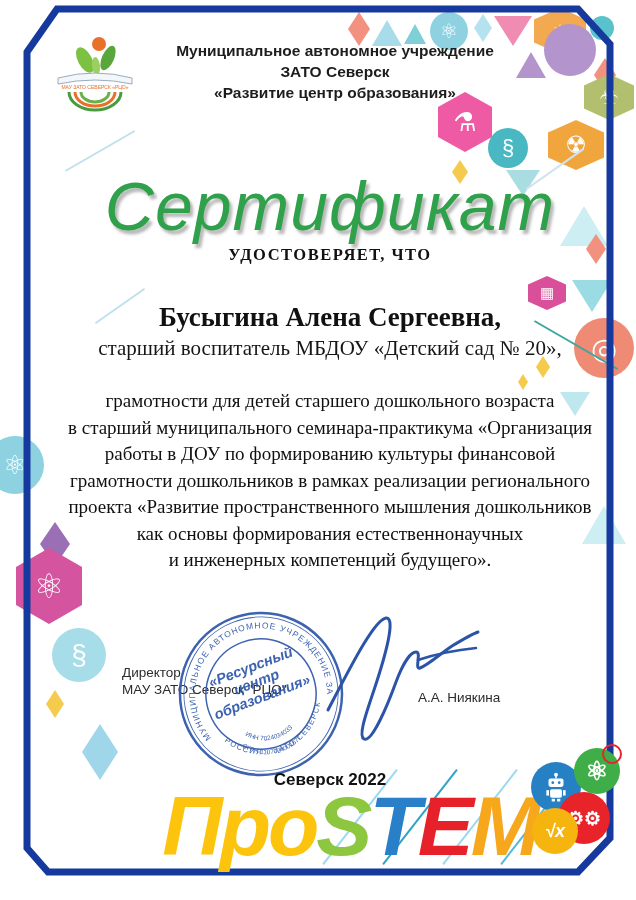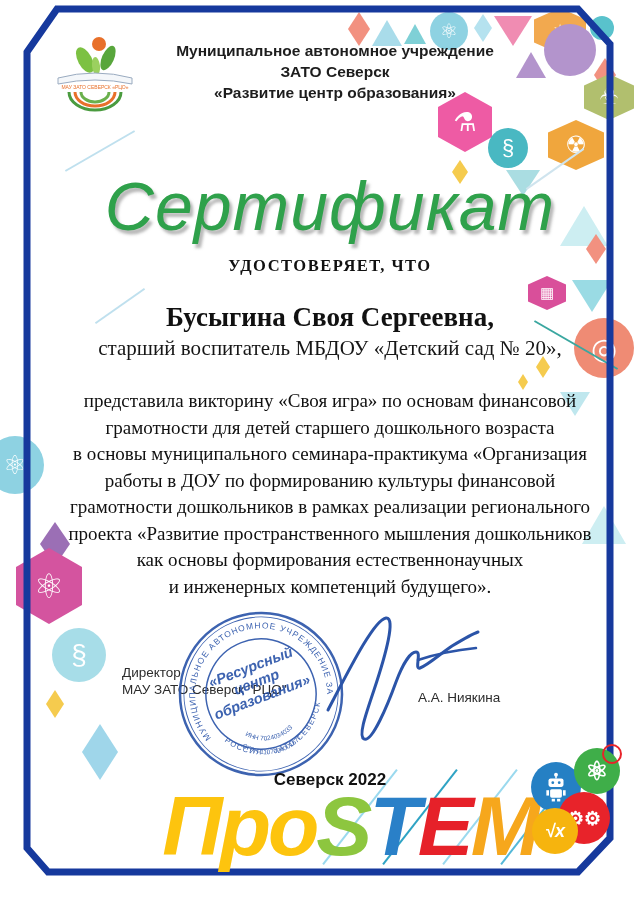--- a/index.html
+++ b/index.html
@@ -19,21 +19,21 @@
   .frame-svg{position:absolute;left:0;top:0;pointer-events:none;}
   
   .org-block{position:absolute;left:130px;width:410px;top:40px;text-align:center;
              font-weight:bold;font-size:15.5px;line-height:21px;color:#1d1d1d;}
   .logo-box{position:absolute;left:52px;top:30px;width:86px;height:90px;}
   
   .center-col{position:absolute;left:40px;right:16px;text-align:center;}
   .title{top:168px;font-family:"Liberation Sans",sans-serif;font-style:italic;font-weight:normal;
          font-size:68px;line-height:76px;letter-spacing:1px;
          text-shadow:3px 4px 3px rgba(125,125,125,.55);}
-  .certifies{top:256px;font-family:"Liberation Serif",serif;font-weight:bold;
+  .certifies{top:245px;font-family:"Liberation Serif",serif;font-weight:bold;
              font-size:16.5px;letter-spacing:1.5px;color:#111;}
   .rec-name{top:302px;font-family:"Liberation Serif",serif;font-weight:bold;
             font-size:27px;color:#111;}
   .rec-role{top:336px;font-family:"Liberation Serif",serif;font-size:21px;color:#161616;}
   .body-text{top:388px;font-family:"Liberation Serif",serif;font-size:19px;
              line-height:26.5px;color:#101010;}
   
   .director{position:absolute;left:122px;top:664px;font-size:13.5px;line-height:17px;
             color:#2c2c2c;}
   .signer{position:absolute;left:418px;top:690px;font-size:13.5px;color:#2c2c2c;}
@@ -141,28 +141,27 @@
   <div class="org-block">
     <div>Муниципальное автономное учреждение</div>
     <div>ЗАТО Северск</div>
     <div>«Развитие центр образования»</div>
   </div>
 
   <div class="center-col title" style="color: rgb(47, 161, 75);">Сертификат</div>
 
   <div class="center-col certifies">УДОСТОВЕРЯЕТ, ЧТО</div>
 
-  <div class="center-col rec-name">Бусыгина Своя Сергеевна,</div>
+  <div class="center-col rec-name">Бусыгина Алена Сергеевна,</div>
 
   <div class="center-col rec-role">старший воспитатель МБДОУ «Детский сад № 20»,</div>
 
   <div class="center-col body-text">
-    <div>представила викторину «Своя игра» по основам финансовой</div>
     <div>грамотности для детей старшего дошкольного возраста</div>
-    <div>в основы муниципального семинара-практикума «Организация</div>
+    <div>в старший муниципального семинара-практикума «Организация</div>
     <div>работы  в ДОУ  по формированию культуры финансовой</div>
     <div>грамотности дошкольников  в рамках реализации регионального</div>
     <div>проекта «Развитие пространственного мышления дошкольников</div>
     <div>как основы формирования естественнонаучных</div>
     <div>и инженерных компетенций будущего».</div>
   </div>
 
   <div class="director">
     <div>Директор</div>
     <div>МАУ ЗАТО Северск "РЦО"</div>

